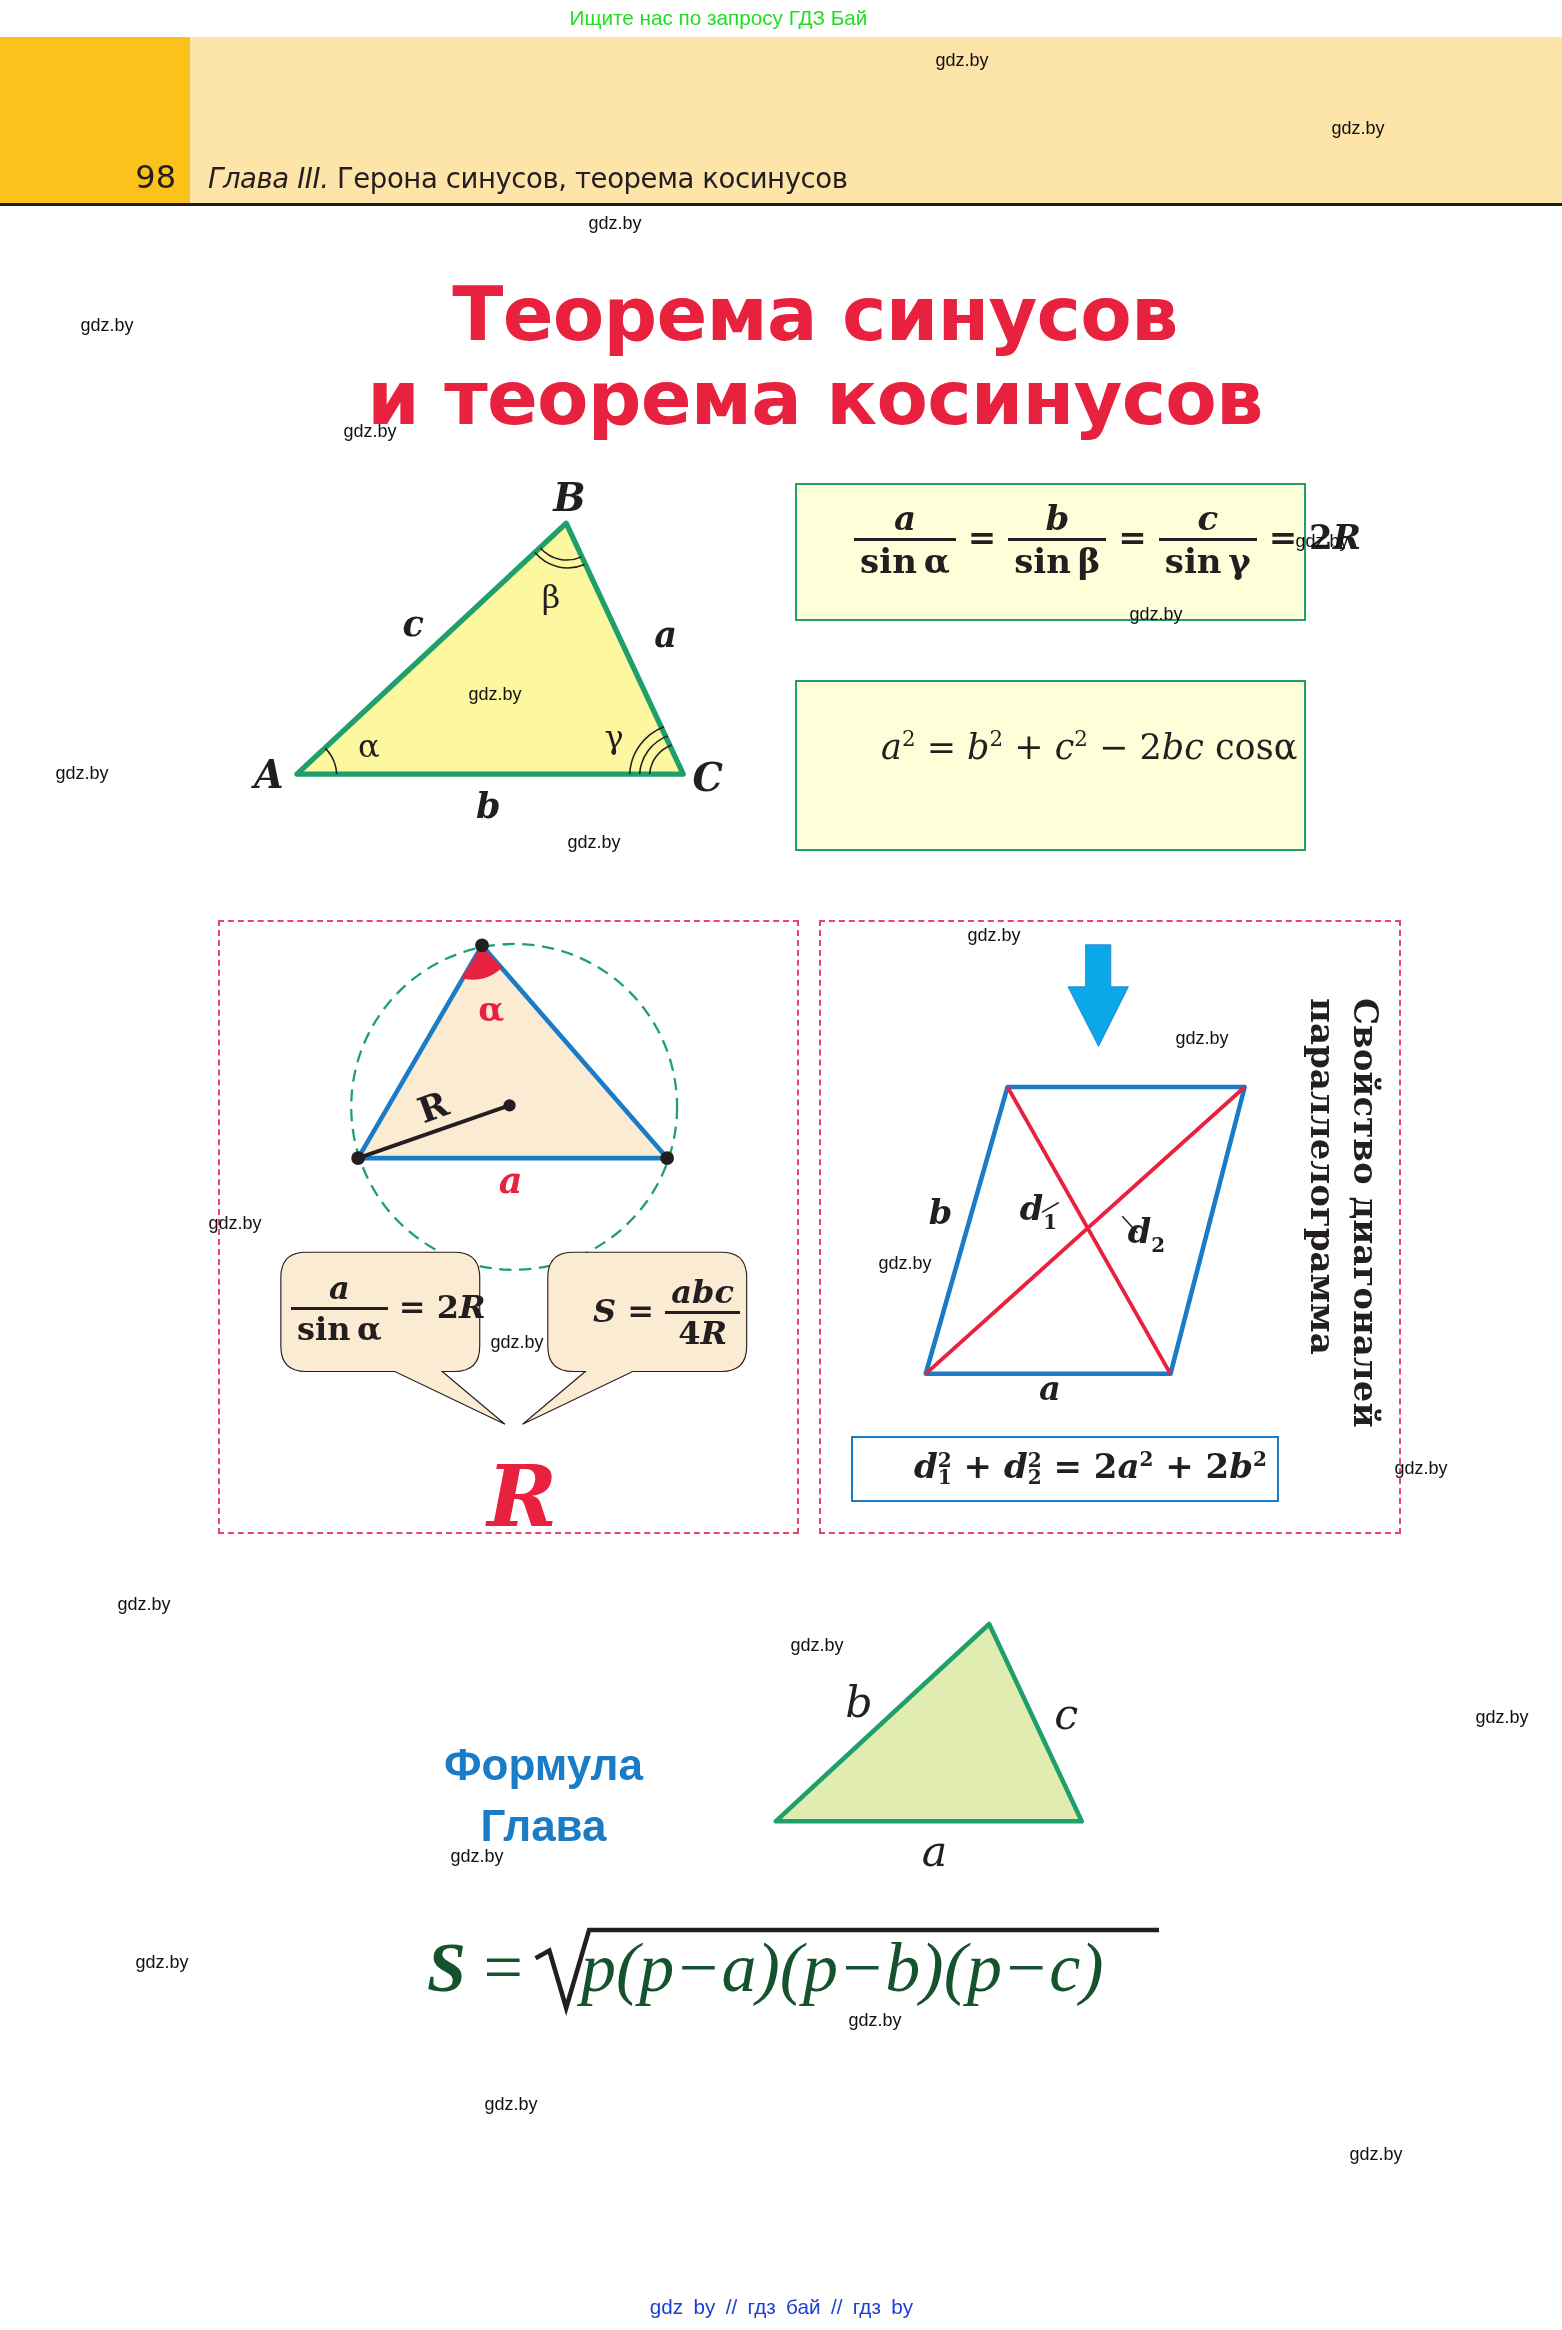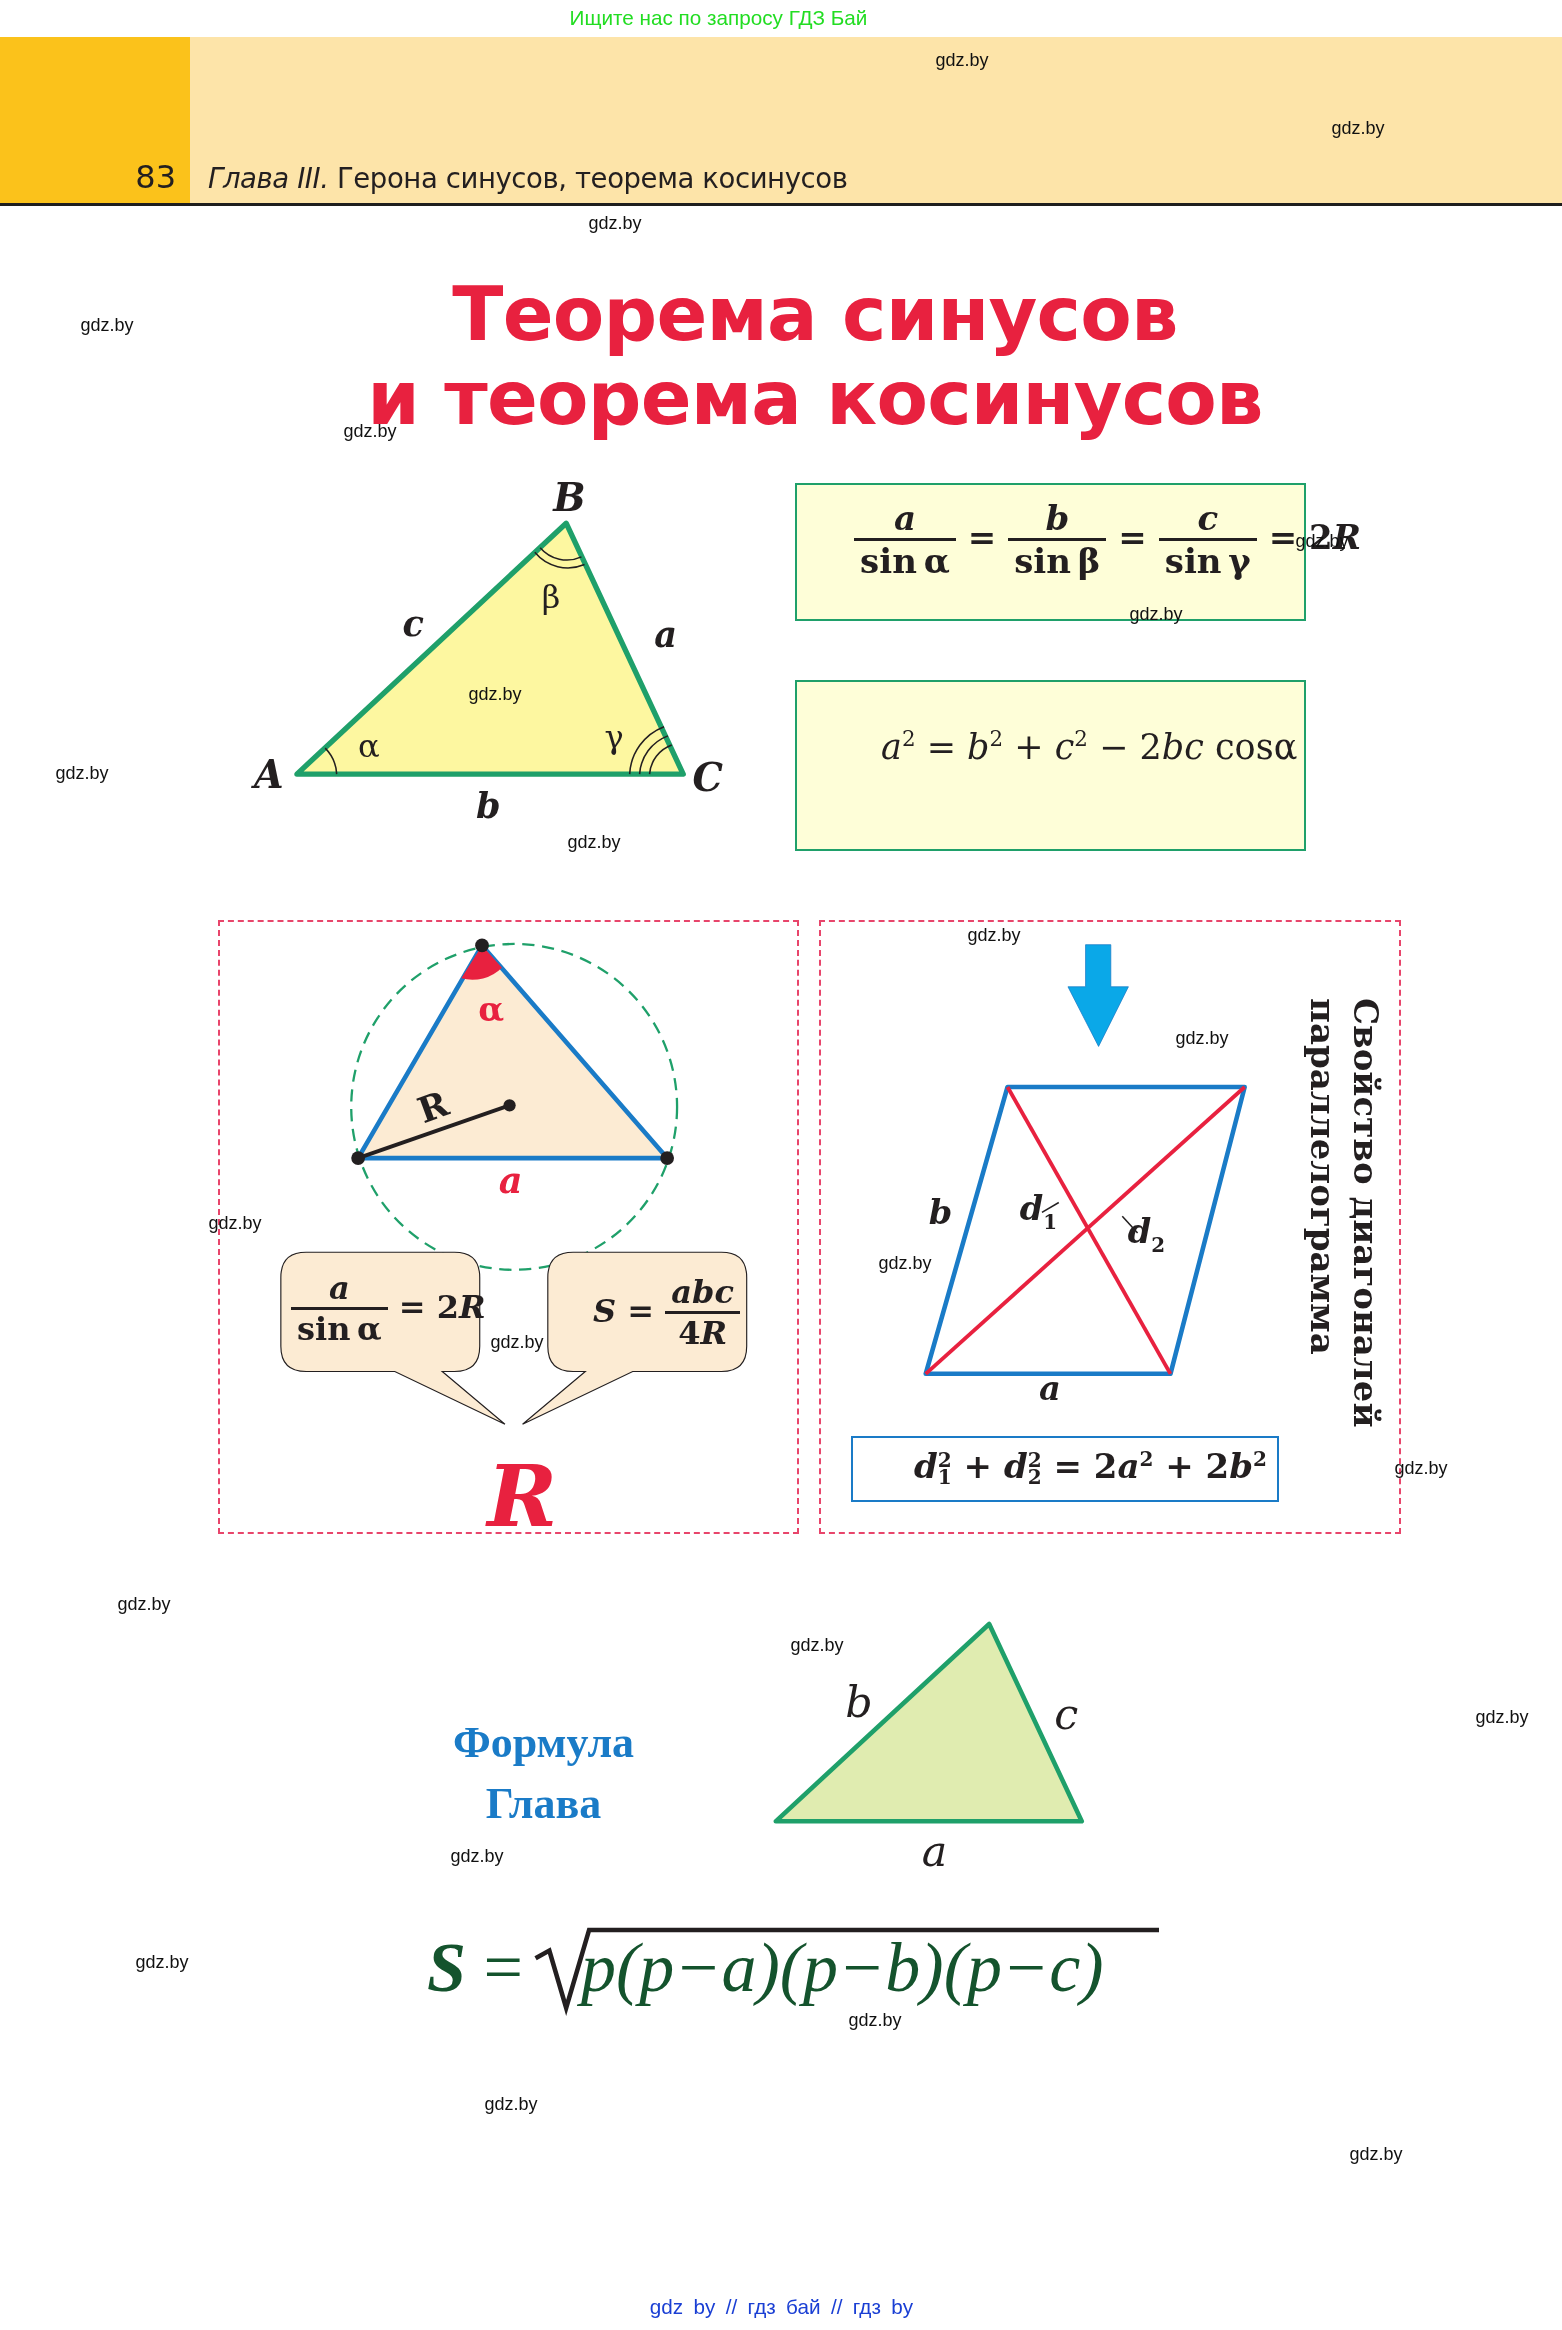--- a/index.html
+++ b/index.html
@@ -15,34 +15,34 @@
   .title { position:absolute; left:0; width:1630px; text-align:center; color:#e8213f; font-weight:bold; font-size:75px; font-family:"DejaVu Sans", sans-serif; line-height:84px; letter-spacing:-0.8px; }
   .wm { position:absolute; font-size:18px; color:#111; font-family:"Liberation Sans", sans-serif; transform:translate(-50%,-50%); white-space:nowrap; }
   .formula-box { position:absolute; background:#fefed8; border:2.3px solid #1fa06a; box-sizing:border-box; }
   .math { font-family:"DejaVu Serif", serif; color:#231f20; font-weight:bold; }
   .mi { font-style:italic; }
   .frac { display:inline-block; vertical-align:middle; text-align:center; }
   .frac .num { display:block; padding:0 6.1px; border-bottom:3.1px solid #231f20; line-height:1.15; }
   .frac .den { display:block; padding:0 6.1px; line-height:1.2; }
   .dashed-box { position:absolute; border:2.3px dashed #e8456b; box-sizing:border-box; }
   .vert-text { position:absolute; writing-mode:vertical-rl; font-family:"DejaVu Serif", serif; font-weight:bold; color:#231f20; font-size:34px; line-height:43px; white-space:nowrap; }
-  .heron-title { position:absolute; color:#1a7bc7; font-weight:bold; font-size:44px; font-family:Liberation Serif, serif; text-align:center; line-height:61px; }
+  .heron-title { position:absolute; color:#1a7bc7; font-weight:bold; font-size:44px; font-family:Liberation Sans, sans-serif; text-align:center; line-height:61px;margin-top:22px; }
   .heron-formula { position:absolute; font-family:"Liberation Serif", serif; font-size:70px; color:#14532d; white-space:nowrap; }
   .footer { position:absolute; left:0; width:1563px; top:2295px; text-align:center; color:#1a3fd4; font-size:20.7px; font-family:"Liberation Sans", sans-serif; word-spacing:4.6px; }
   svg text { font-family:"DejaVu Serif", serif; }
 </style>
 </head>
 <body>
 
 <div class="banner">Ищите нас по запросу ГДЗ Бай</div>
 
 <div class="header-band"></div>
 <div class="header-yellow"></div>
 <div class="header-rule"></div>
-<div class="page-num">83</div>
+<div class="page-num">98</div>
 <div class="chapter">
   <i>Глава III.</i>
   <span>Герона синусов, теорема косинусов</span>
 </div>
 
 <div class="title" style="top:272px;">Теорема синусов</div>
 <div class="title" style="top:356px;">и теорема косинусов</div>
 
 <svg class="abs" style="left:0;top:0;" width="1563" height="2330" viewBox="0 0 2043 3046">
   <polygon points="388,1012 740,684 893,1012" fill="#fdf7a0" stroke="#1fa06a" stroke-width="7" stroke-linejoin="round"></polygon>

